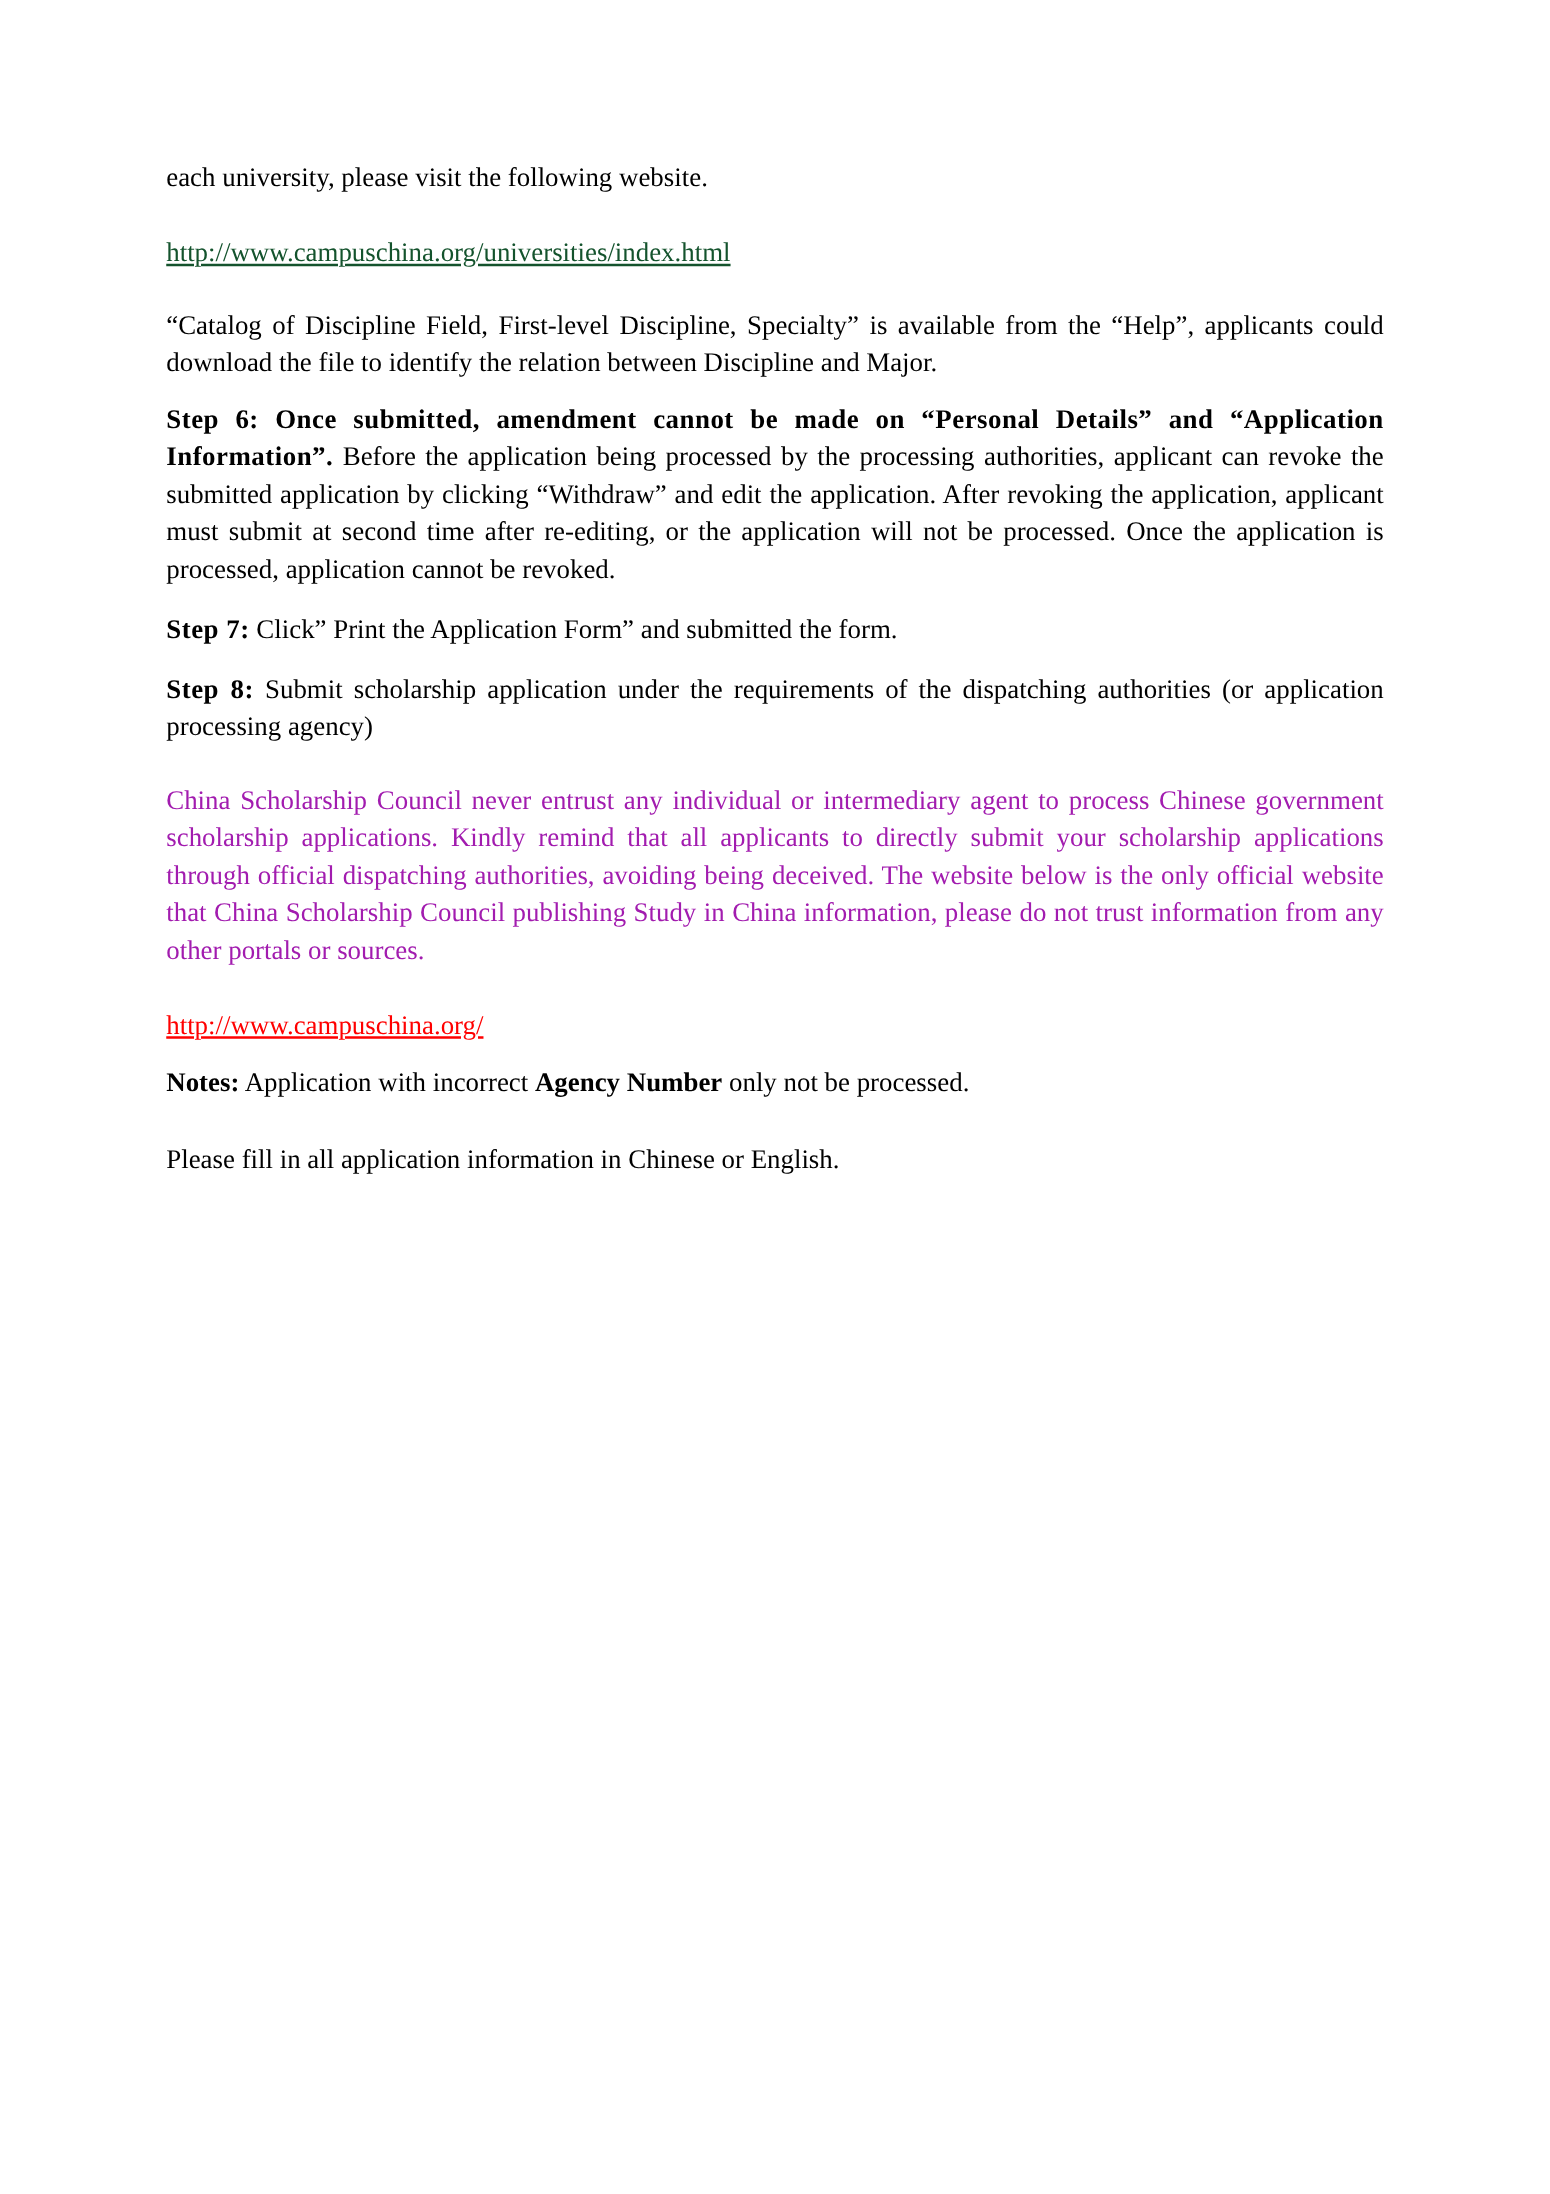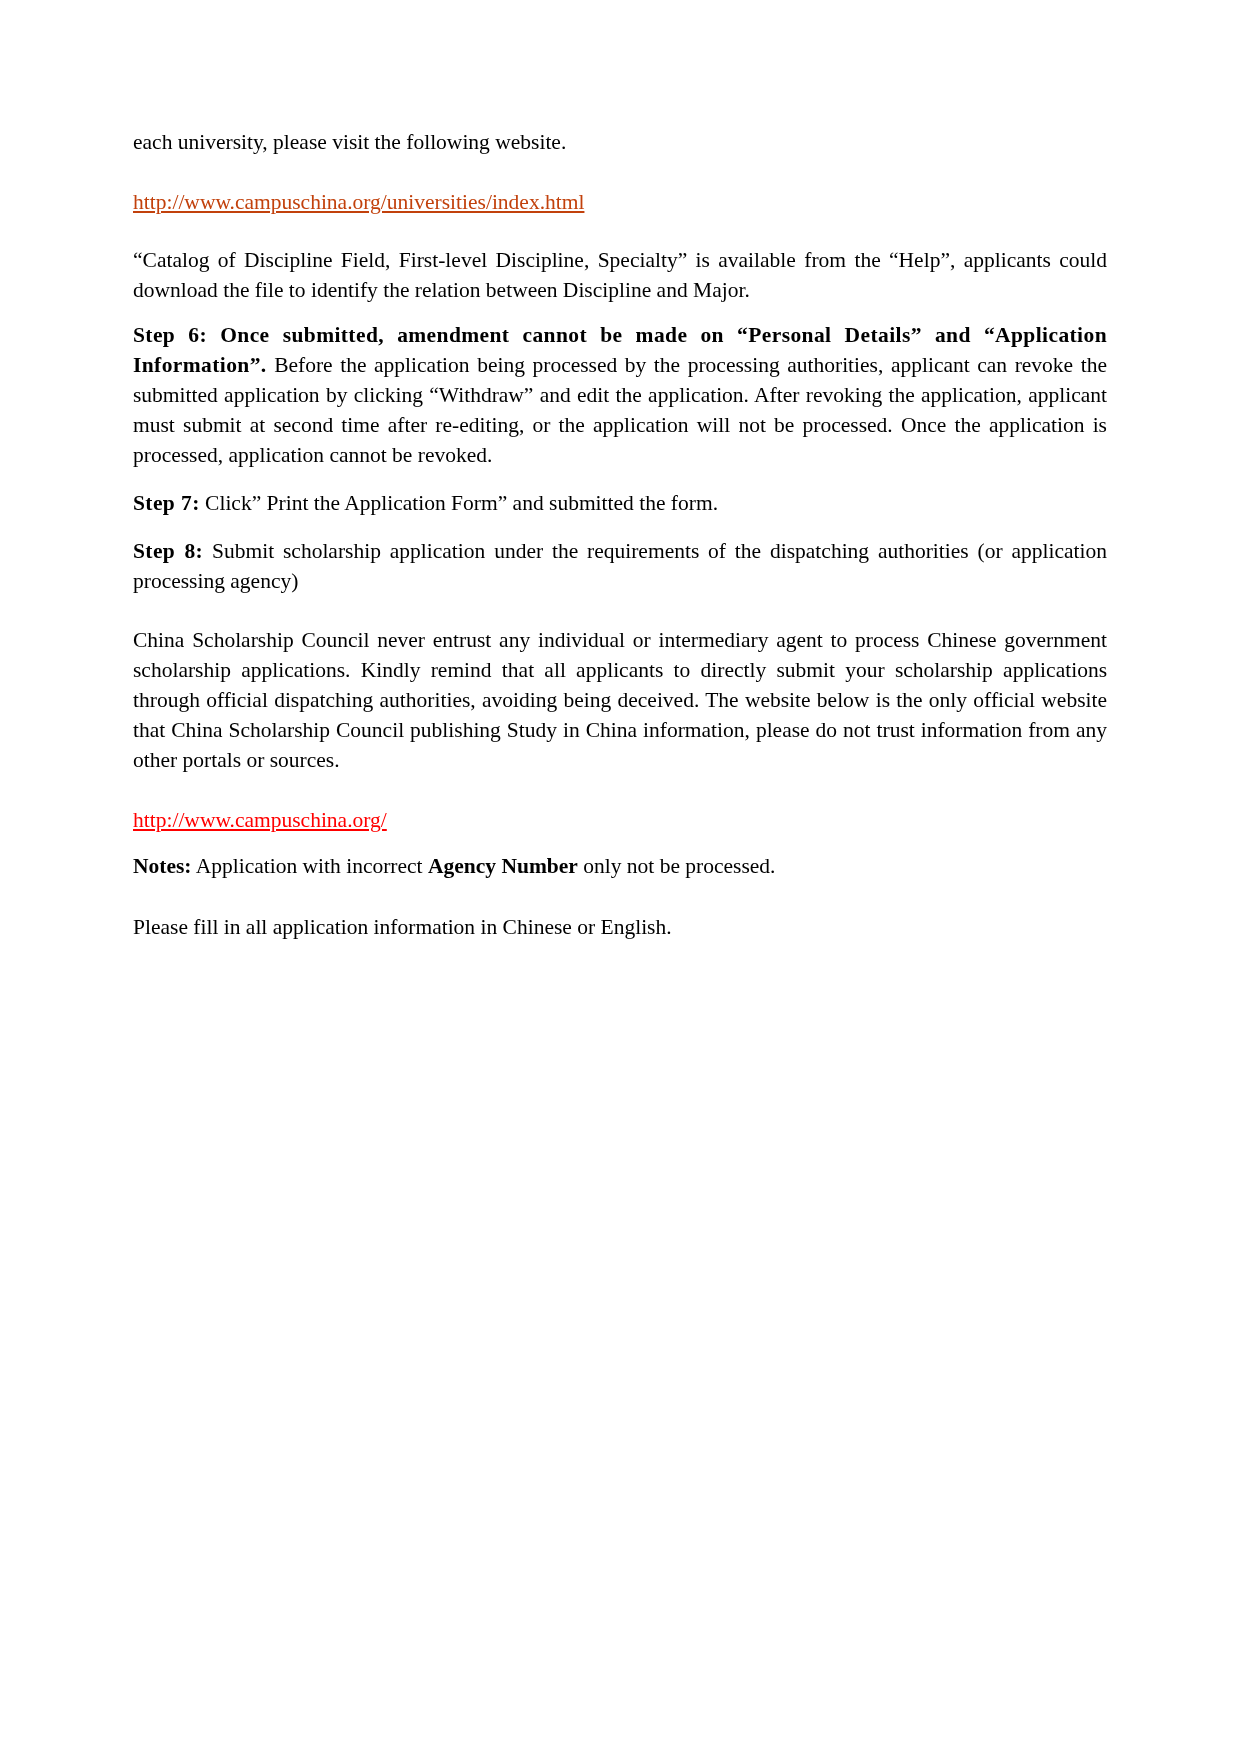--- a/index.html
+++ b/index.html
@@ -20,26 +20,26 @@
     padding: 127px 133px 0 133px;
   }
   p {
     font-size: 21.5px;
     line-height: 30px;
     color: #000000;
   }
   .justify { text-align: justify; }
   .b { font-weight: bold; }
   .step-bold { font-weight: bold; letter-spacing: 0.4px; }
-  .red { color: #000000; }
+  .red { color: #a21caf; }
   a.doclink {
     text-decoration: underline;
     cursor: pointer;
   }
-  a.blue-link { color: #c2410c; }
+  a.blue-link { color: #14532d; }
   a.red-link { color: #ff0000; }
 
   
   .p1     { margin-bottom: 30px; }
   .link1p { margin-bottom: 28px; }
   .p2     { margin-bottom: 15px; }
   .step6  { margin-bottom: 18px; }
   .step7  { margin-bottom: 18px; }
   .step8  { margin-bottom: 29px; }
   .warn   { margin-bottom: 30px; }

